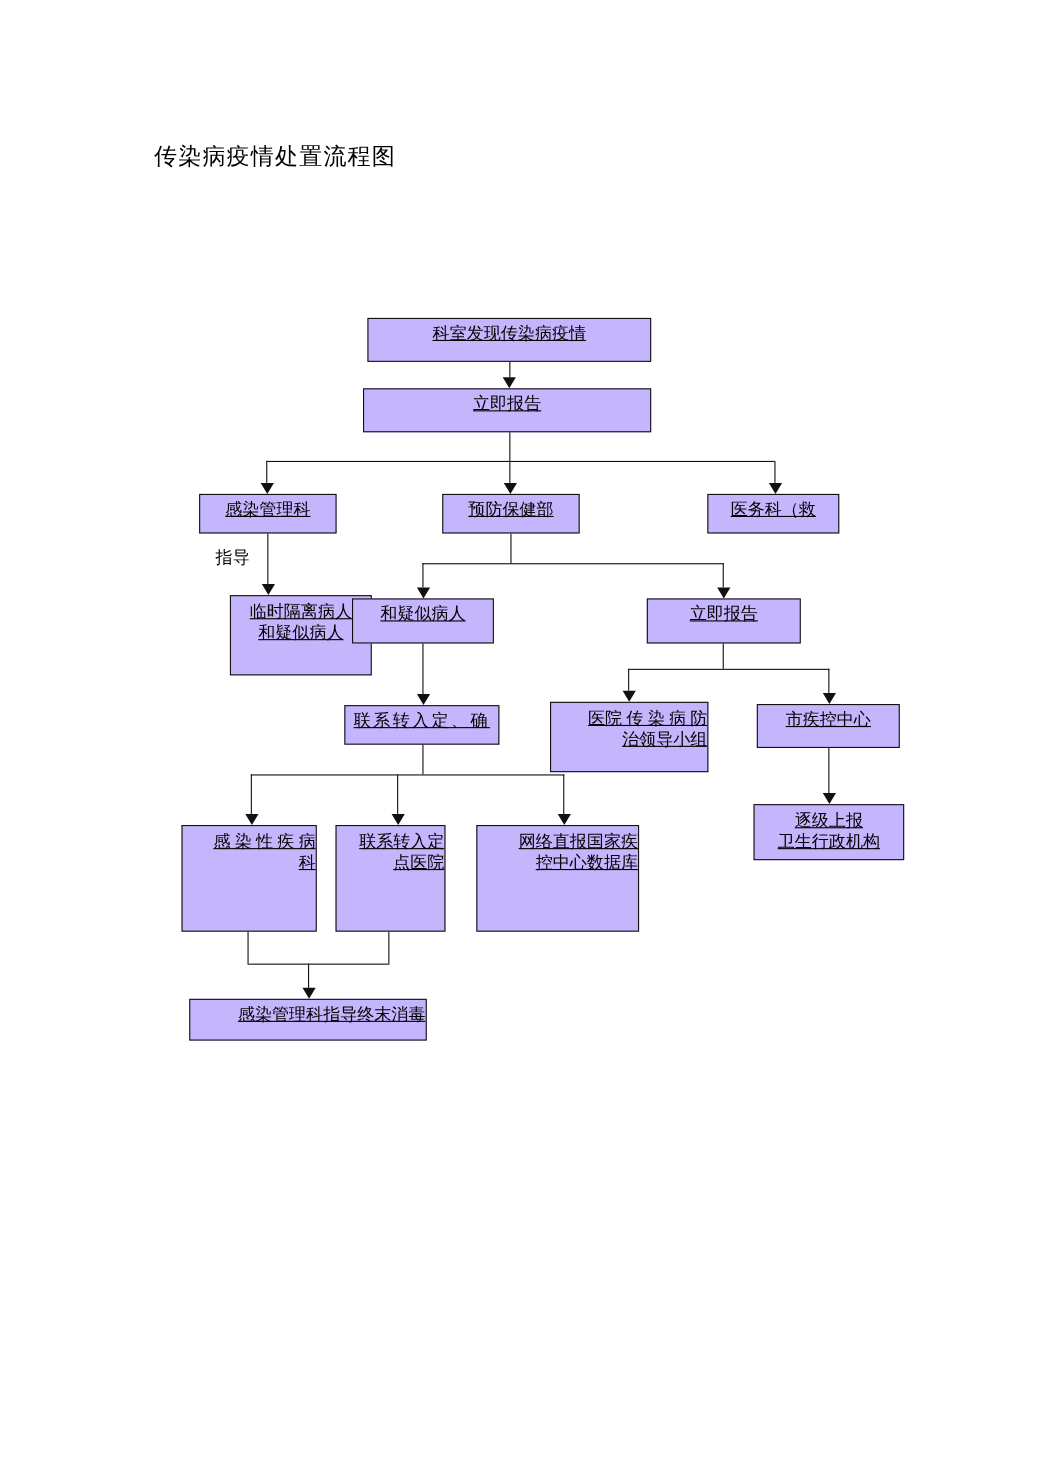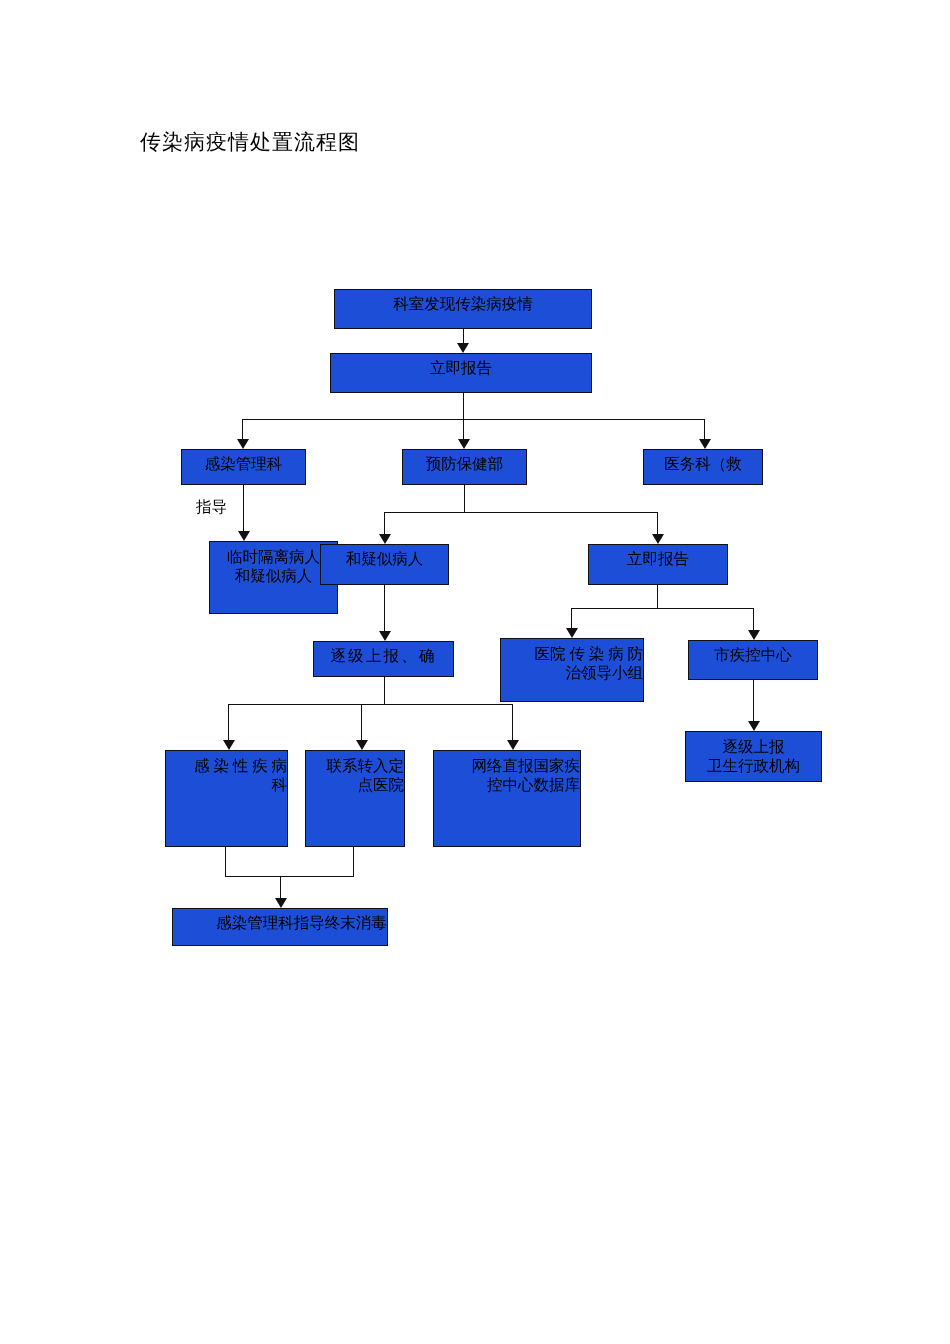--- a/index.html
+++ b/index.html
@@ -32,23 +32,24 @@
     font-family: "DejaVu Sans", "Liberation Sans", sans-serif;
     font-weight: 400;
     white-space: nowrap;
   }
 
   
   .node {
     position: absolute;
     box-sizing: border-box;
     border: 1.6px solid #111111;
-    background: #1d4ed8;
+    background: #c4b5fd;
     display: block;
     overflow: hidden;
+    text-decoration: underline;
   }
   .node .label {
     display: block;
     text-align: center;
     font-size: 15.5px;
     line-height: 19px;
     padding-top: 4px;
     white-space: pre-line;
     font-family: "Liberation Serif", "DejaVu Serif", serif;
   }
@@ -122,21 +123,21 @@
 
   <div class="node" style="left:320px; top:544px; width:129px; height:41px;">
     <span class="label">和疑似病人</span>
   </div>
 
   <div class="node" style="left:588px; top:544px; width:140px; height:41px;">
     <span class="label">立即报告</span>
   </div>
 
   <div class="node" style="left:313px; top:641px; width:141px; height:36px;">
-    <span class="label wide-space">逐级上报、确</span>
+    <span class="label wide-space">联系转入定、确</span>
   </div>
 
   <div class="node tall" style="left:500px; top:638px; width:144px; height:64px;">
     <span class="label left-al">医院 传 染 病 防
 治领导小组</span>
   </div>
 
   <div class="node" style="left:688px; top:640px; width:130px; height:40px;">
     <span class="label">市疾控中心</span>
   </div>

